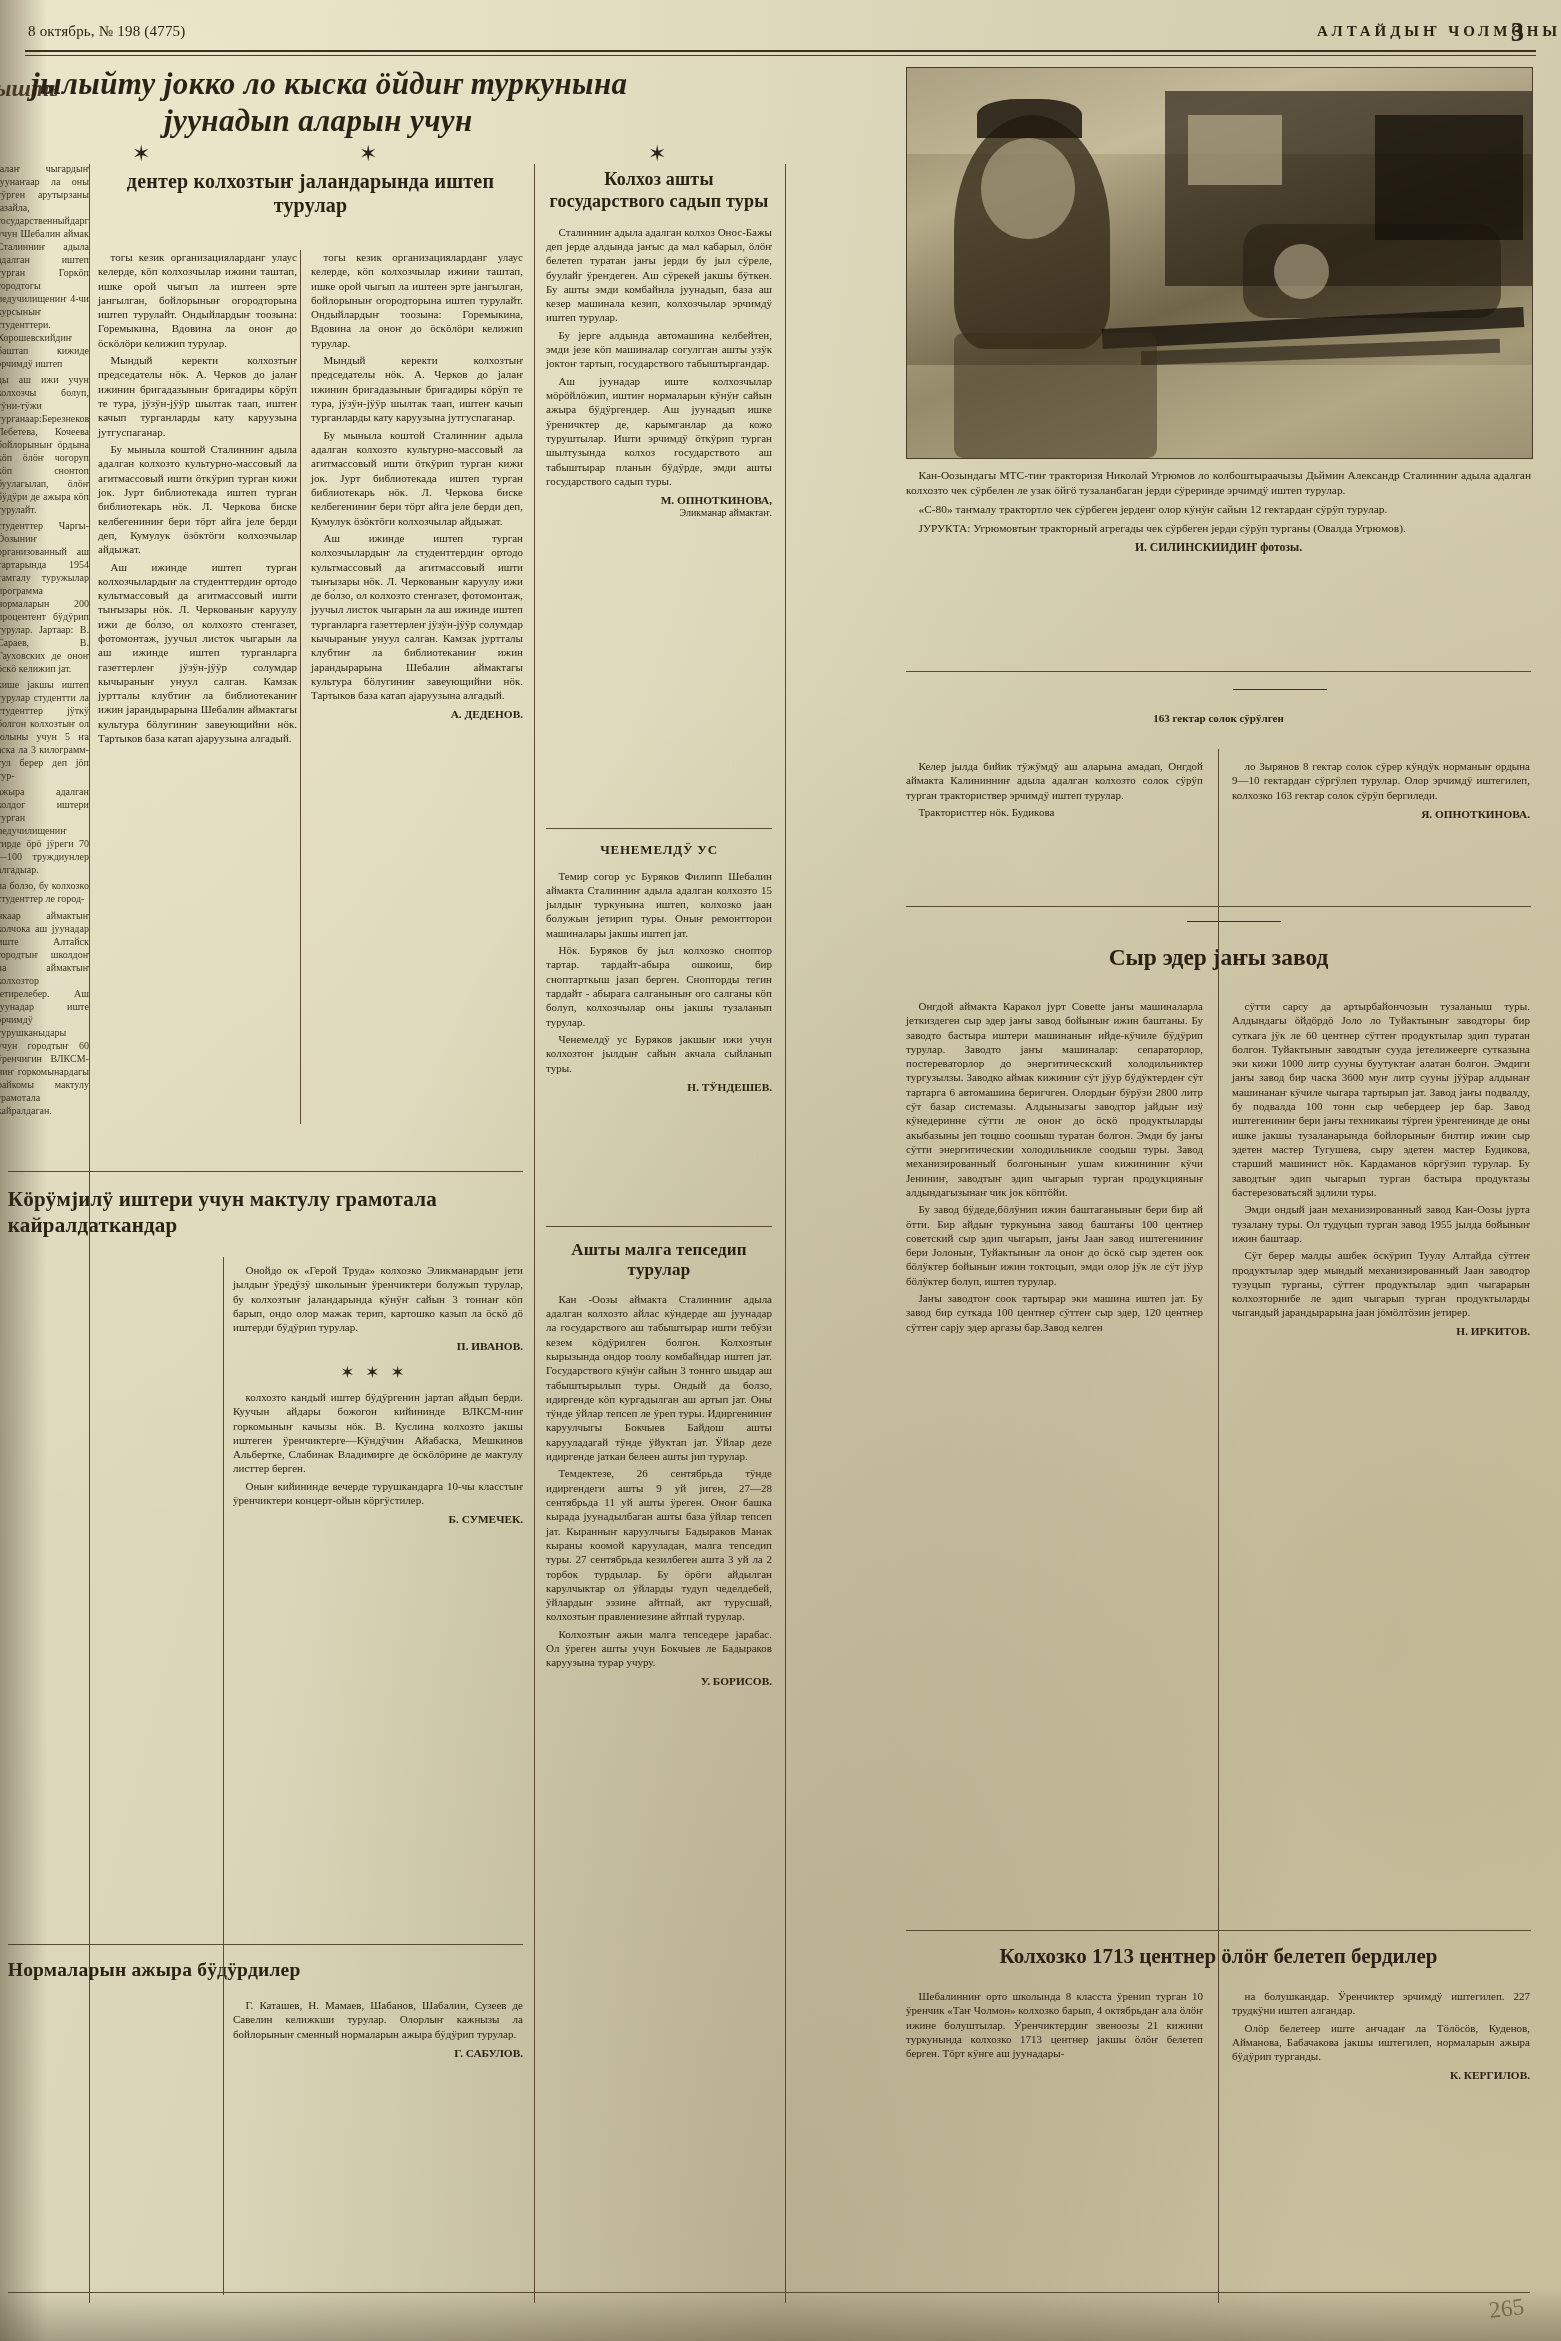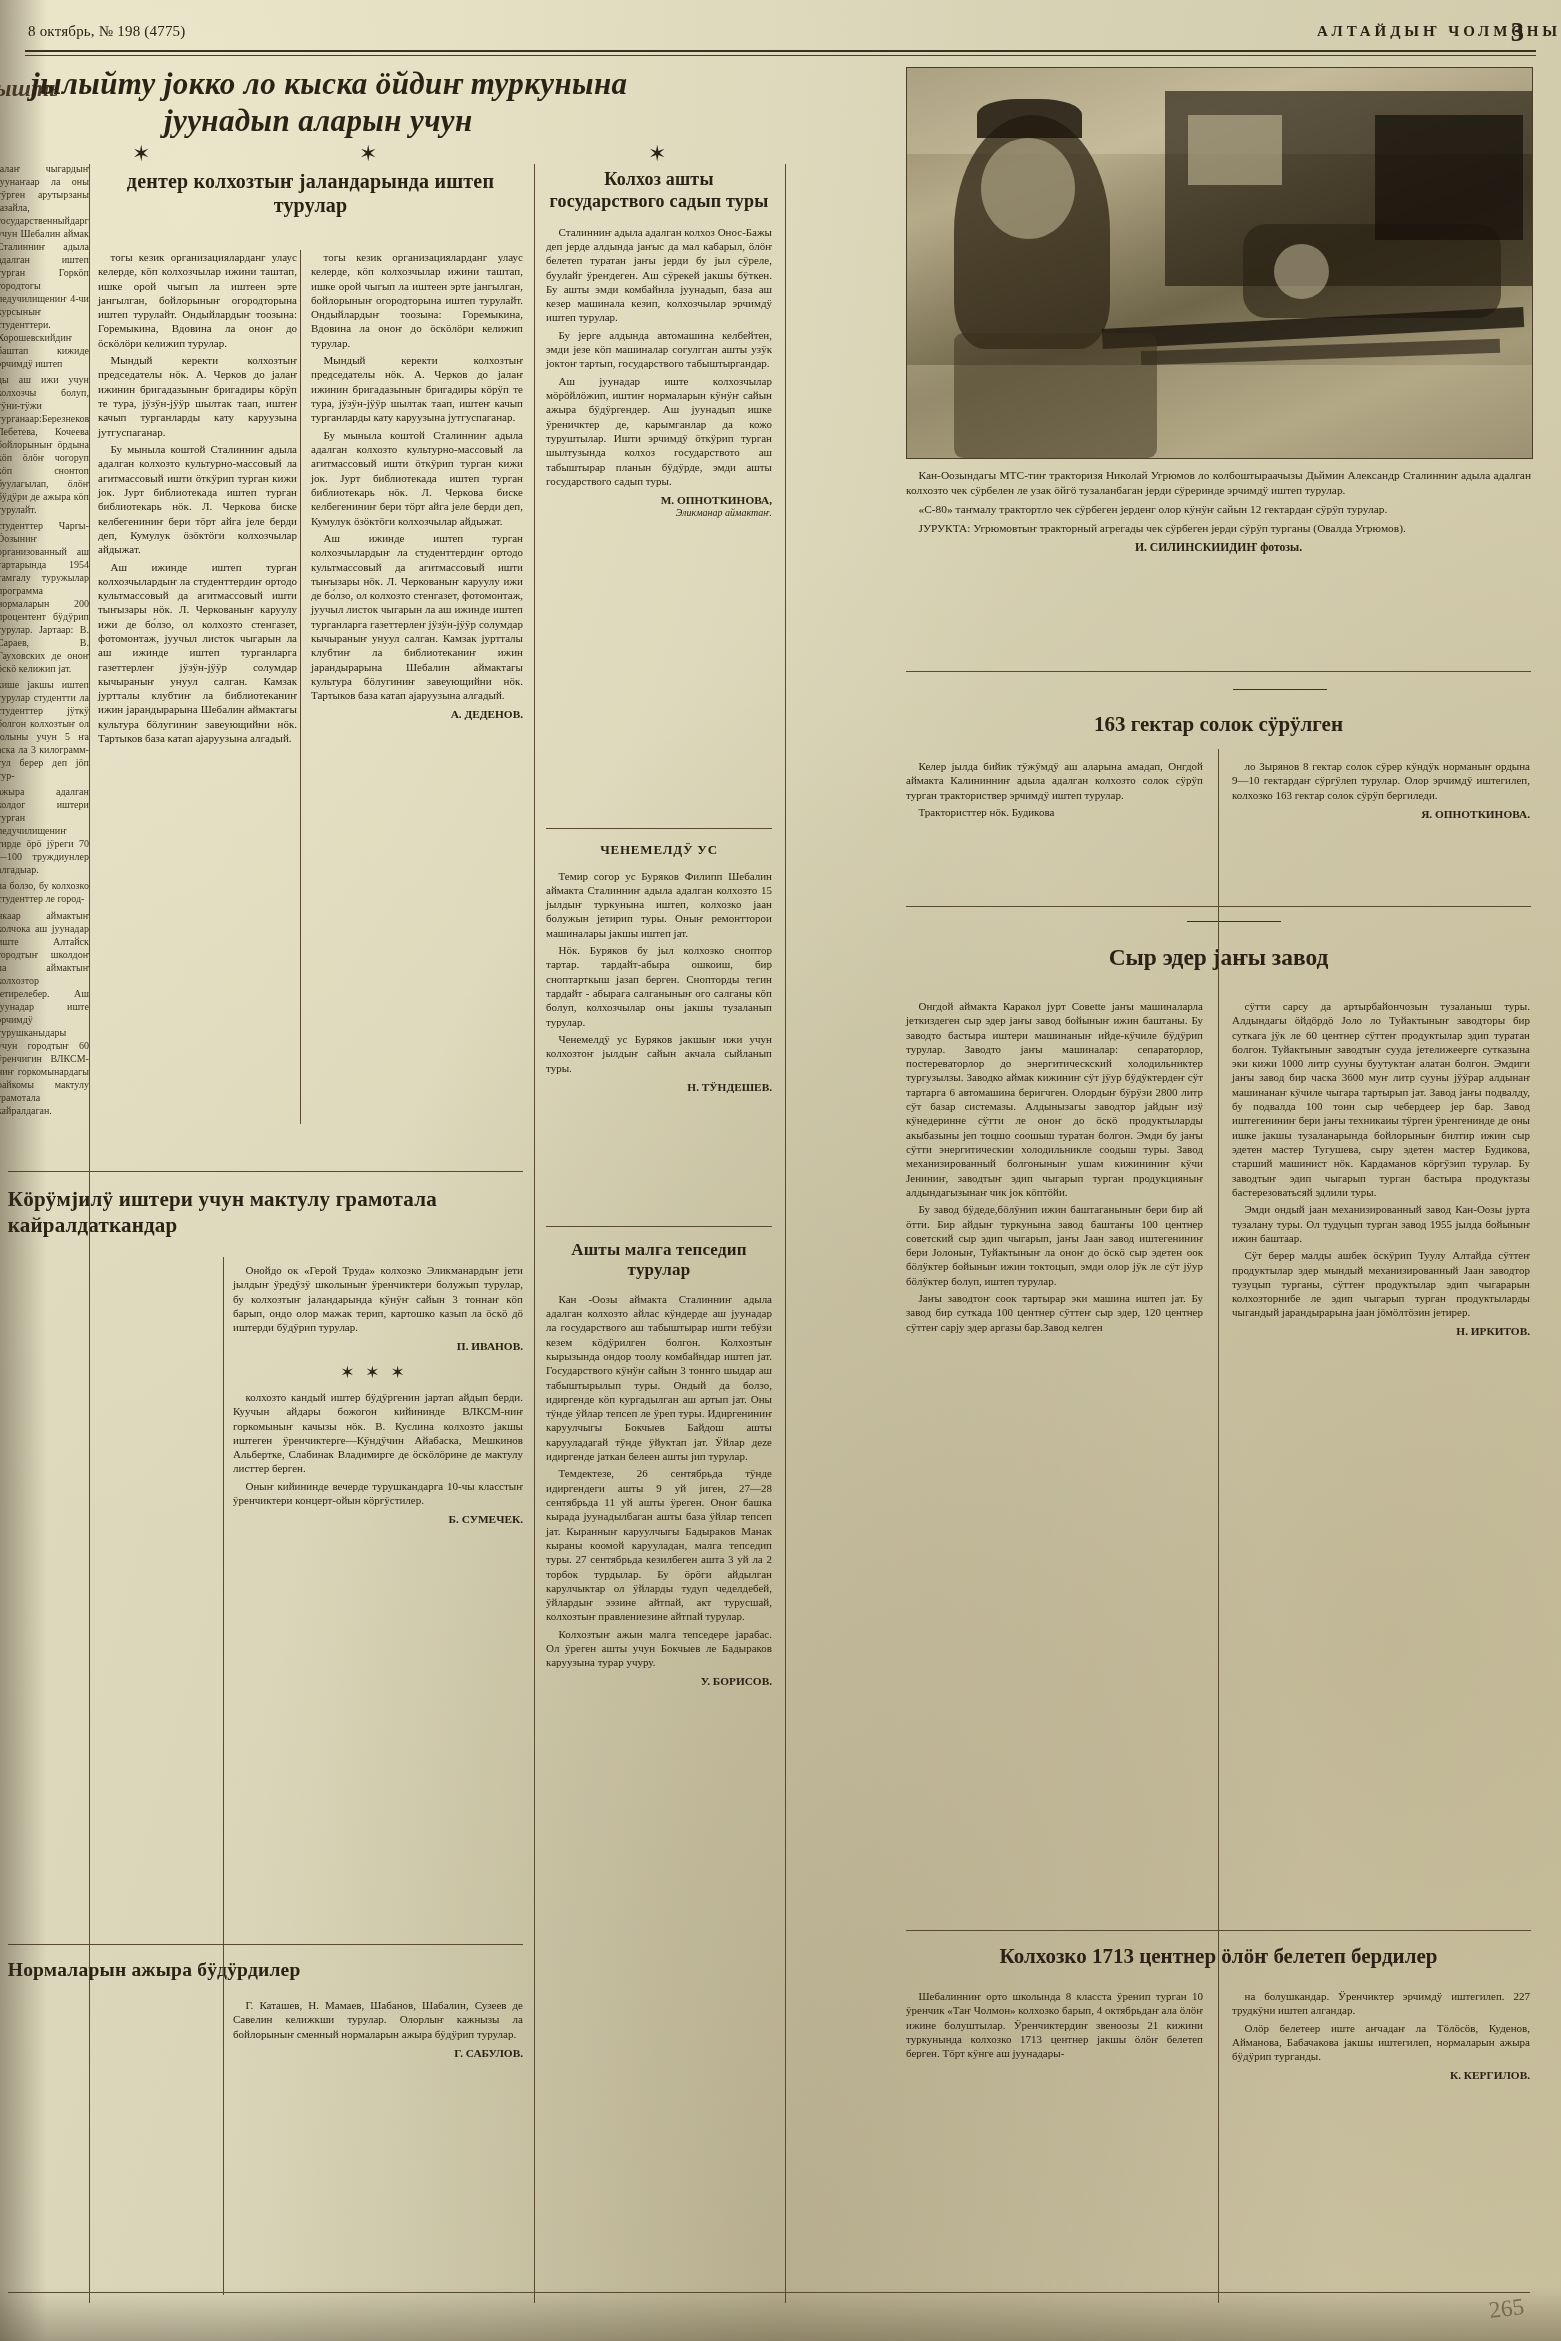--- a/index.html
+++ b/index.html
@@ -67,21 +67,21 @@
   .colhead {
     font-weight:bold; text-align:center; line-height:1.2;
     letter-spacing:0.2px;
   }
   .body-txt {
     font-size:11px; line-height:1.30; text-align:justify;
     hyphens:auto;
   }
   .body-txt p { margin:0 0 3.1px 0; text-indent:12.5px; }
   .sig { text-align:right; font-weight:bold; font-size:11.3px; margin-top:4.7px; }
-  .sig-sub { text-align:right; font-size:10px; font-style:italic; margin-top:-1.6px;}
+  .sig-sub { text-align:right; font-size:10px; margin-top:-1.6px;}
 
   .vrule { position:absolute; border-left:0.8px solid #5a4a32; }
   .hrule { position:absolute; border-top:0.8px solid #5a4a32; }
   .shortrule { position:absolute; border-top:1.6px solid #3a2f20; width:94px; }
 
   
   .bleed {
     position:absolute; left:-3.1px; top:162px; width:92px; height:960px;
     font-size:10px; line-height:1.3; overflow:hidden; color:#3a2f20;
     text-align:justify;
@@ -100,21 +100,21 @@
   .ph-light { position:absolute; background:rgba(240,235,210,0.45); }
 
   .photo-cap {
     position:absolute; left:906px; top:468px; width:625px;
     font-size:11.4px; line-height:1.32; text-align:justify;
   }
   .photo-cap p { margin:0 0 3.9px 0; text-indent:12.5px; }
   .photo-sig { text-align:center; font-weight:bold; margin-top:3.1px; font-size:11.7px; }
 
   .small-caps-head {
-    font-weight:bold; text-align:center; font-size:21px; line-height:1.2;
+    font-weight:bold; text-align:center; font-size:11px; line-height:1.2;
   }
 
   
   .cornermark {
     position:absolute; right:37px; bottom:20px;
     font-size:23.4px; color:#6d5c3c; font-family:"Liberation Serif", serif;
     transform:rotate(-7deg); opacity:.75;
   }
   .edge-shadow {
     position:absolute; left:0; top:0; bottom:0; width:47px;

